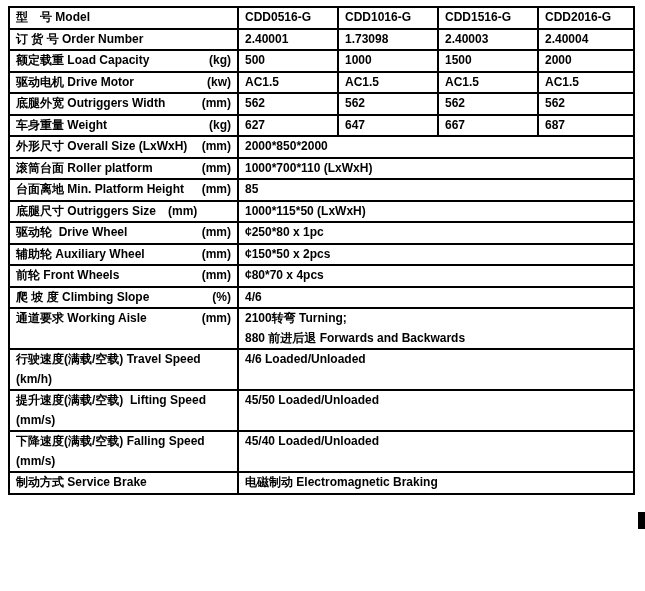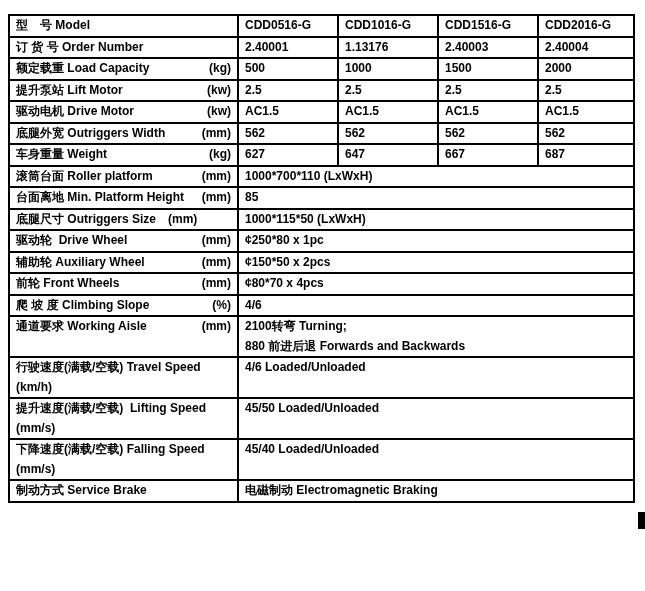--- a/index.html
+++ b/index.html
@@ -19,21 +19,21 @@
   .page {
     position: absolute;
     left: 0;
     top: 0;
     width: 645px;
     height: 591px;
   }
   table.spec {
     position: absolute;
     left: 8px;
-    top: 14px;
+    top: 6px;
     width: 625px;
     border-collapse: collapse;
     table-layout: fixed;
   }
   table.spec td {
     border: 2px solid #000000;
     padding: 0 6px;
     font-size: 12px;
     line-height: 19.5px;
     vertical-align: top;
@@ -85,51 +85,39 @@
           <td><span class="val">CDD2016-G</span></td>
         </tr>
         <tr>
           <td>
             <div class="cellrow">
               <span class="lbl">订 货 号 Order Number</span>
               <span class="unit"></span>
             </div>
           </td>
           <td><span class="val">2.40001</span></td>
-          <td><span class="val">1.13176</span></td>
+          <td><span class="val">1.73098</span></td>
           <td><span class="val">2.40003</span></td>
           <td><span class="val">2.40004</span></td>
         </tr>
         <tr>
           <td>
             <div class="cellrow">
               <span class="lbl">额定载重 Load Capacity</span>
               <span class="unit">(kg)</span>
             </div>
           </td>
           <td><span class="val">500</span></td>
           <td><span class="val">1000</span></td>
           <td><span class="val">1500</span></td>
           <td><span class="val">2000</span></td>
         </tr>
         <tr>
           <td>
             <div class="cellrow">
-              <span class="lbl">提升泵站 Lift Motor</span>
-              <span class="unit">(kw)</span>
-            </div>
-          </td>
-          <td><span class="val">2.5</span></td>
-          <td><span class="val">2.5</span></td>
-          <td><span class="val">2.5</span></td>
-          <td><span class="val">2.5</span></td>
-        </tr>
-        <tr>
-          <td>
-            <div class="cellrow">
               <span class="lbl">驱动电机 Drive Motor</span>
               <span class="unit">(kw)</span>
             </div>
           </td>
           <td><span class="val">AC1.5</span></td>
           <td><span class="val">AC1.5</span></td>
           <td><span class="val">AC1.5</span></td>
           <td><span class="val">AC1.5</span></td>
         </tr>
         <tr>
@@ -148,20 +136,31 @@
           <td>
             <div class="cellrow">
               <span class="lbl">车身重量 Weight</span>
               <span class="unit">(kg)</span>
             </div>
           </td>
           <td><span class="val">627</span></td>
           <td><span class="val">647</span></td>
           <td><span class="val">667</span></td>
           <td><span class="val">687</span></td>
+        </tr>
+        <tr>
+          <td>
+            <div class="cellrow">
+              <span class="lbl">外形尺寸 Overall Size (LxWxH)</span>
+              <span class="unit">(mm)</span>
+            </div>
+          </td>
+          <td colspan="4">
+            <div class="vline">2000*850*2000</div>
+          </td>
         </tr>
         <tr>
           <td>
             <div class="cellrow">
               <span class="lbl">滚筒台面 Roller platform</span>
               <span class="unit">(mm)</span>
             </div>
           </td>
           <td colspan="4">
             <div class="vline">1000*700*110 (LxWxH)</div>

